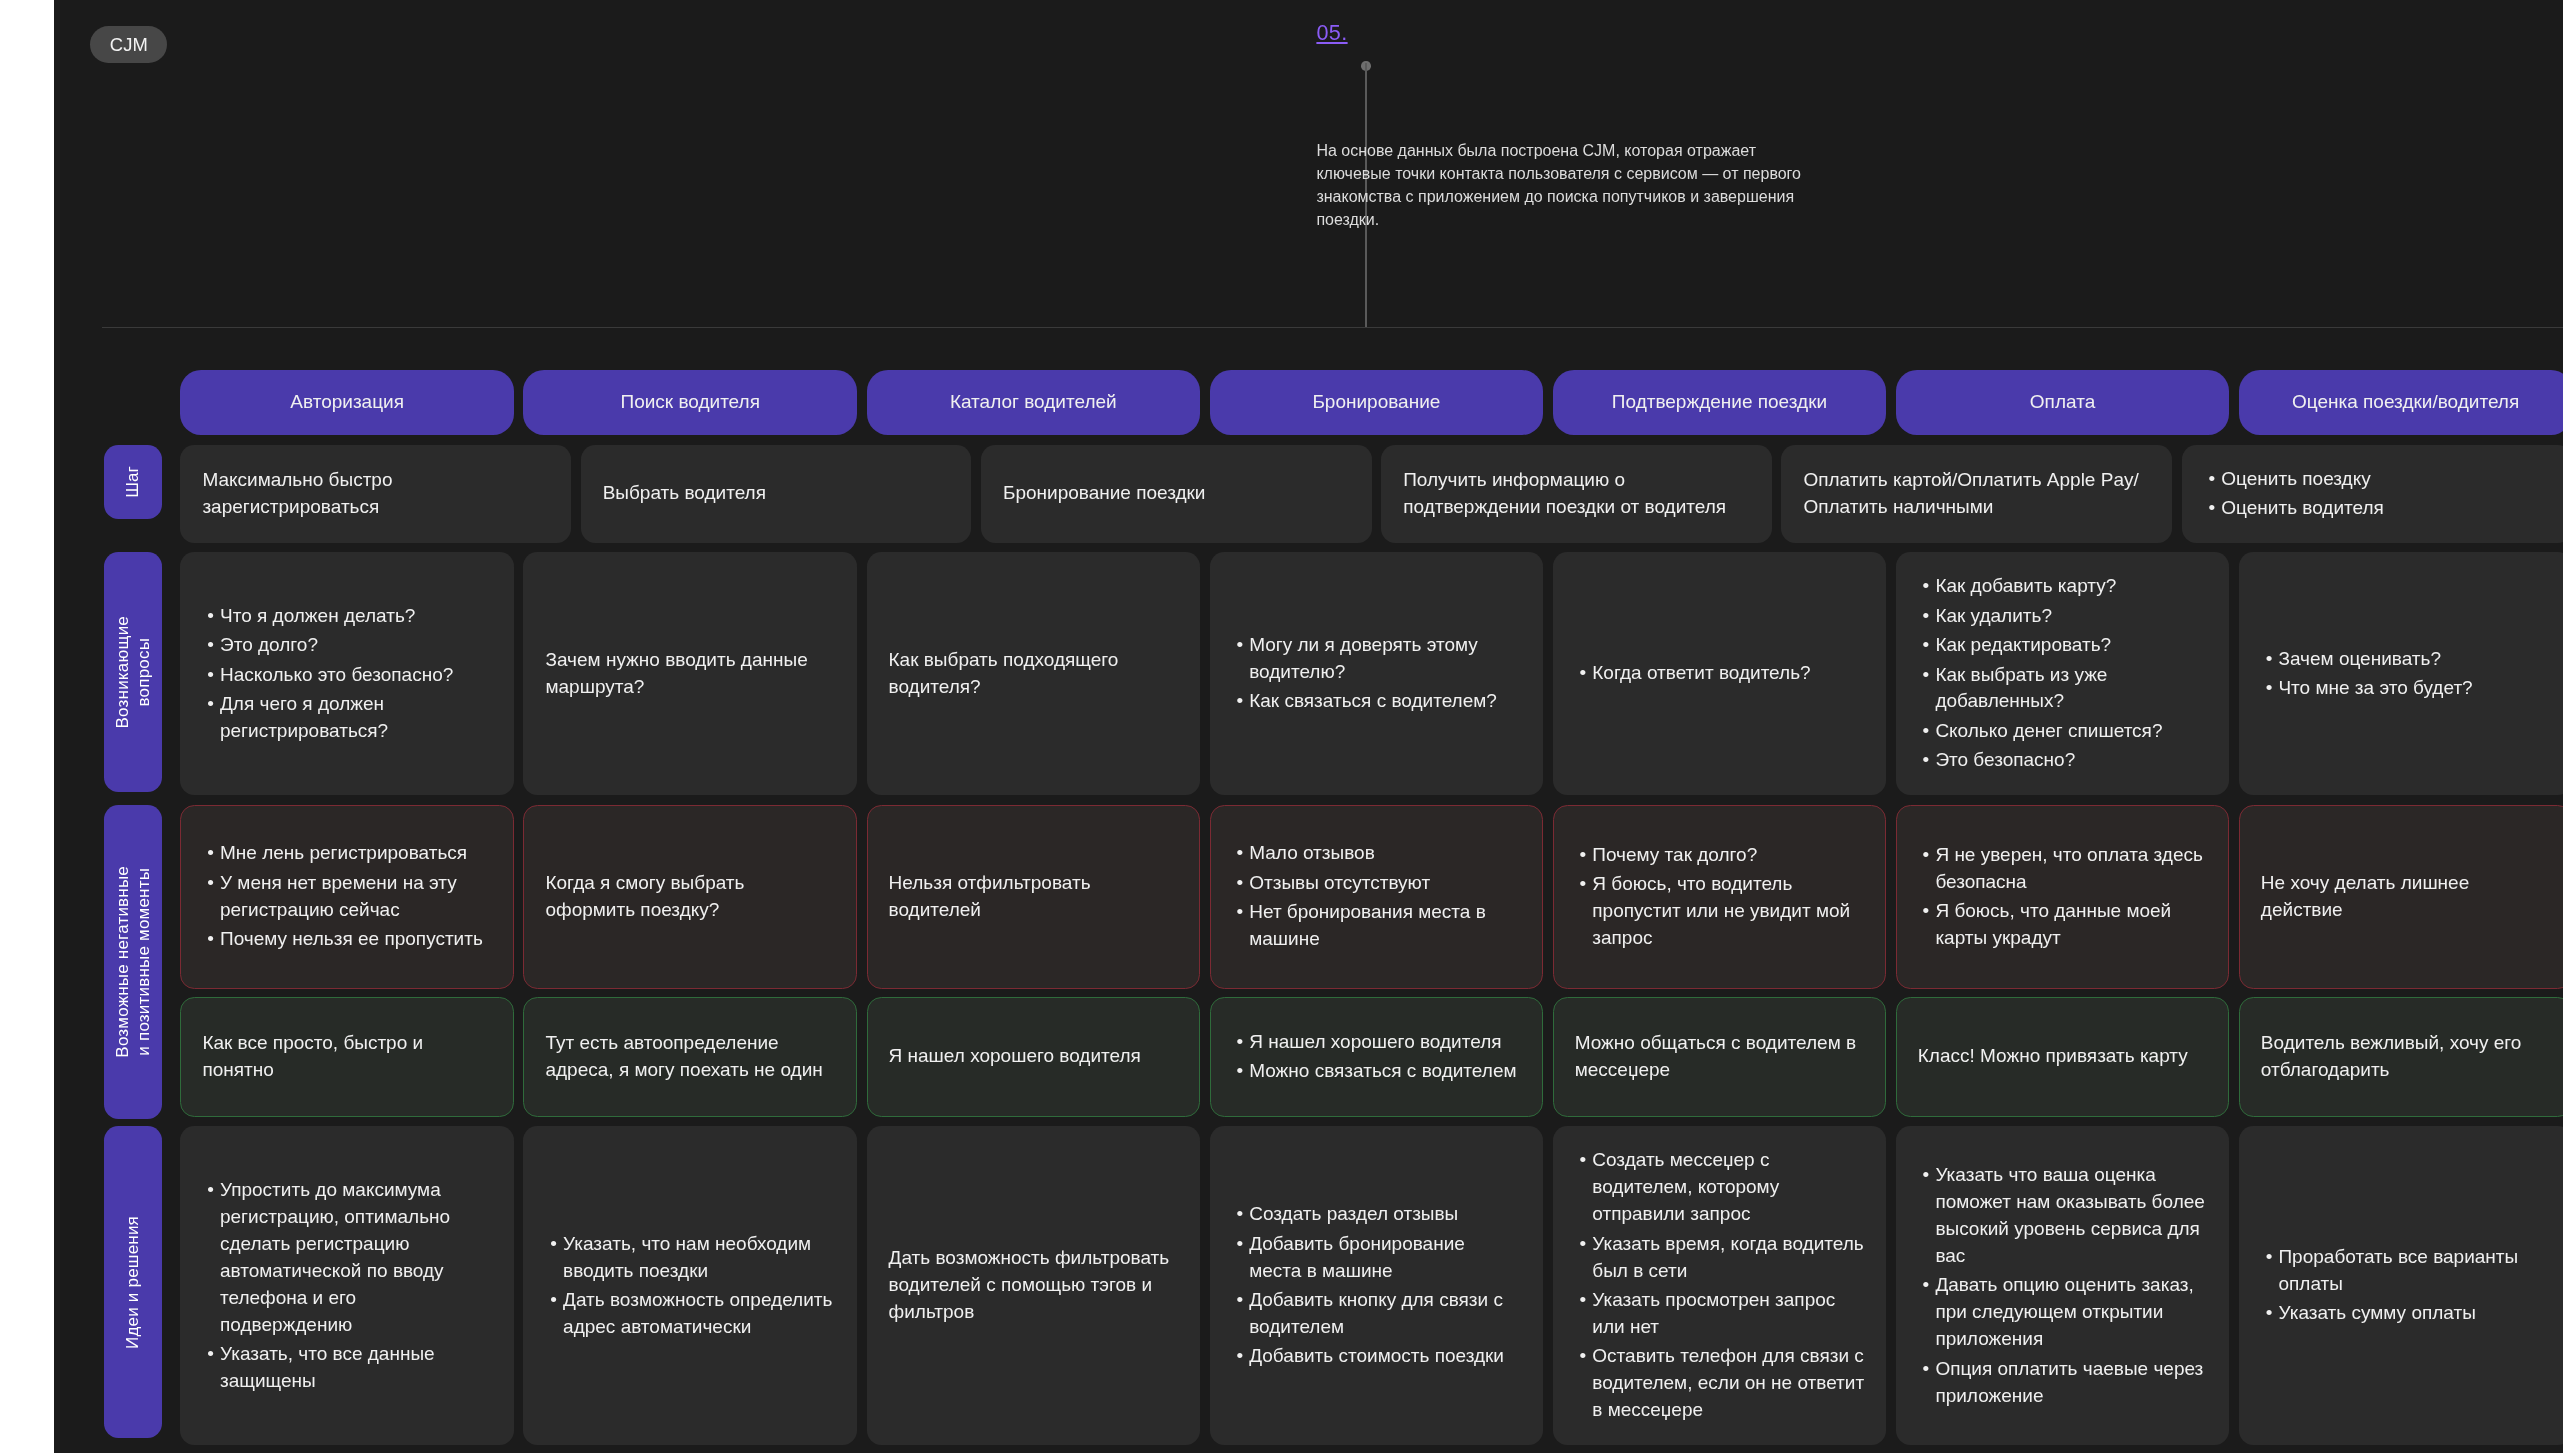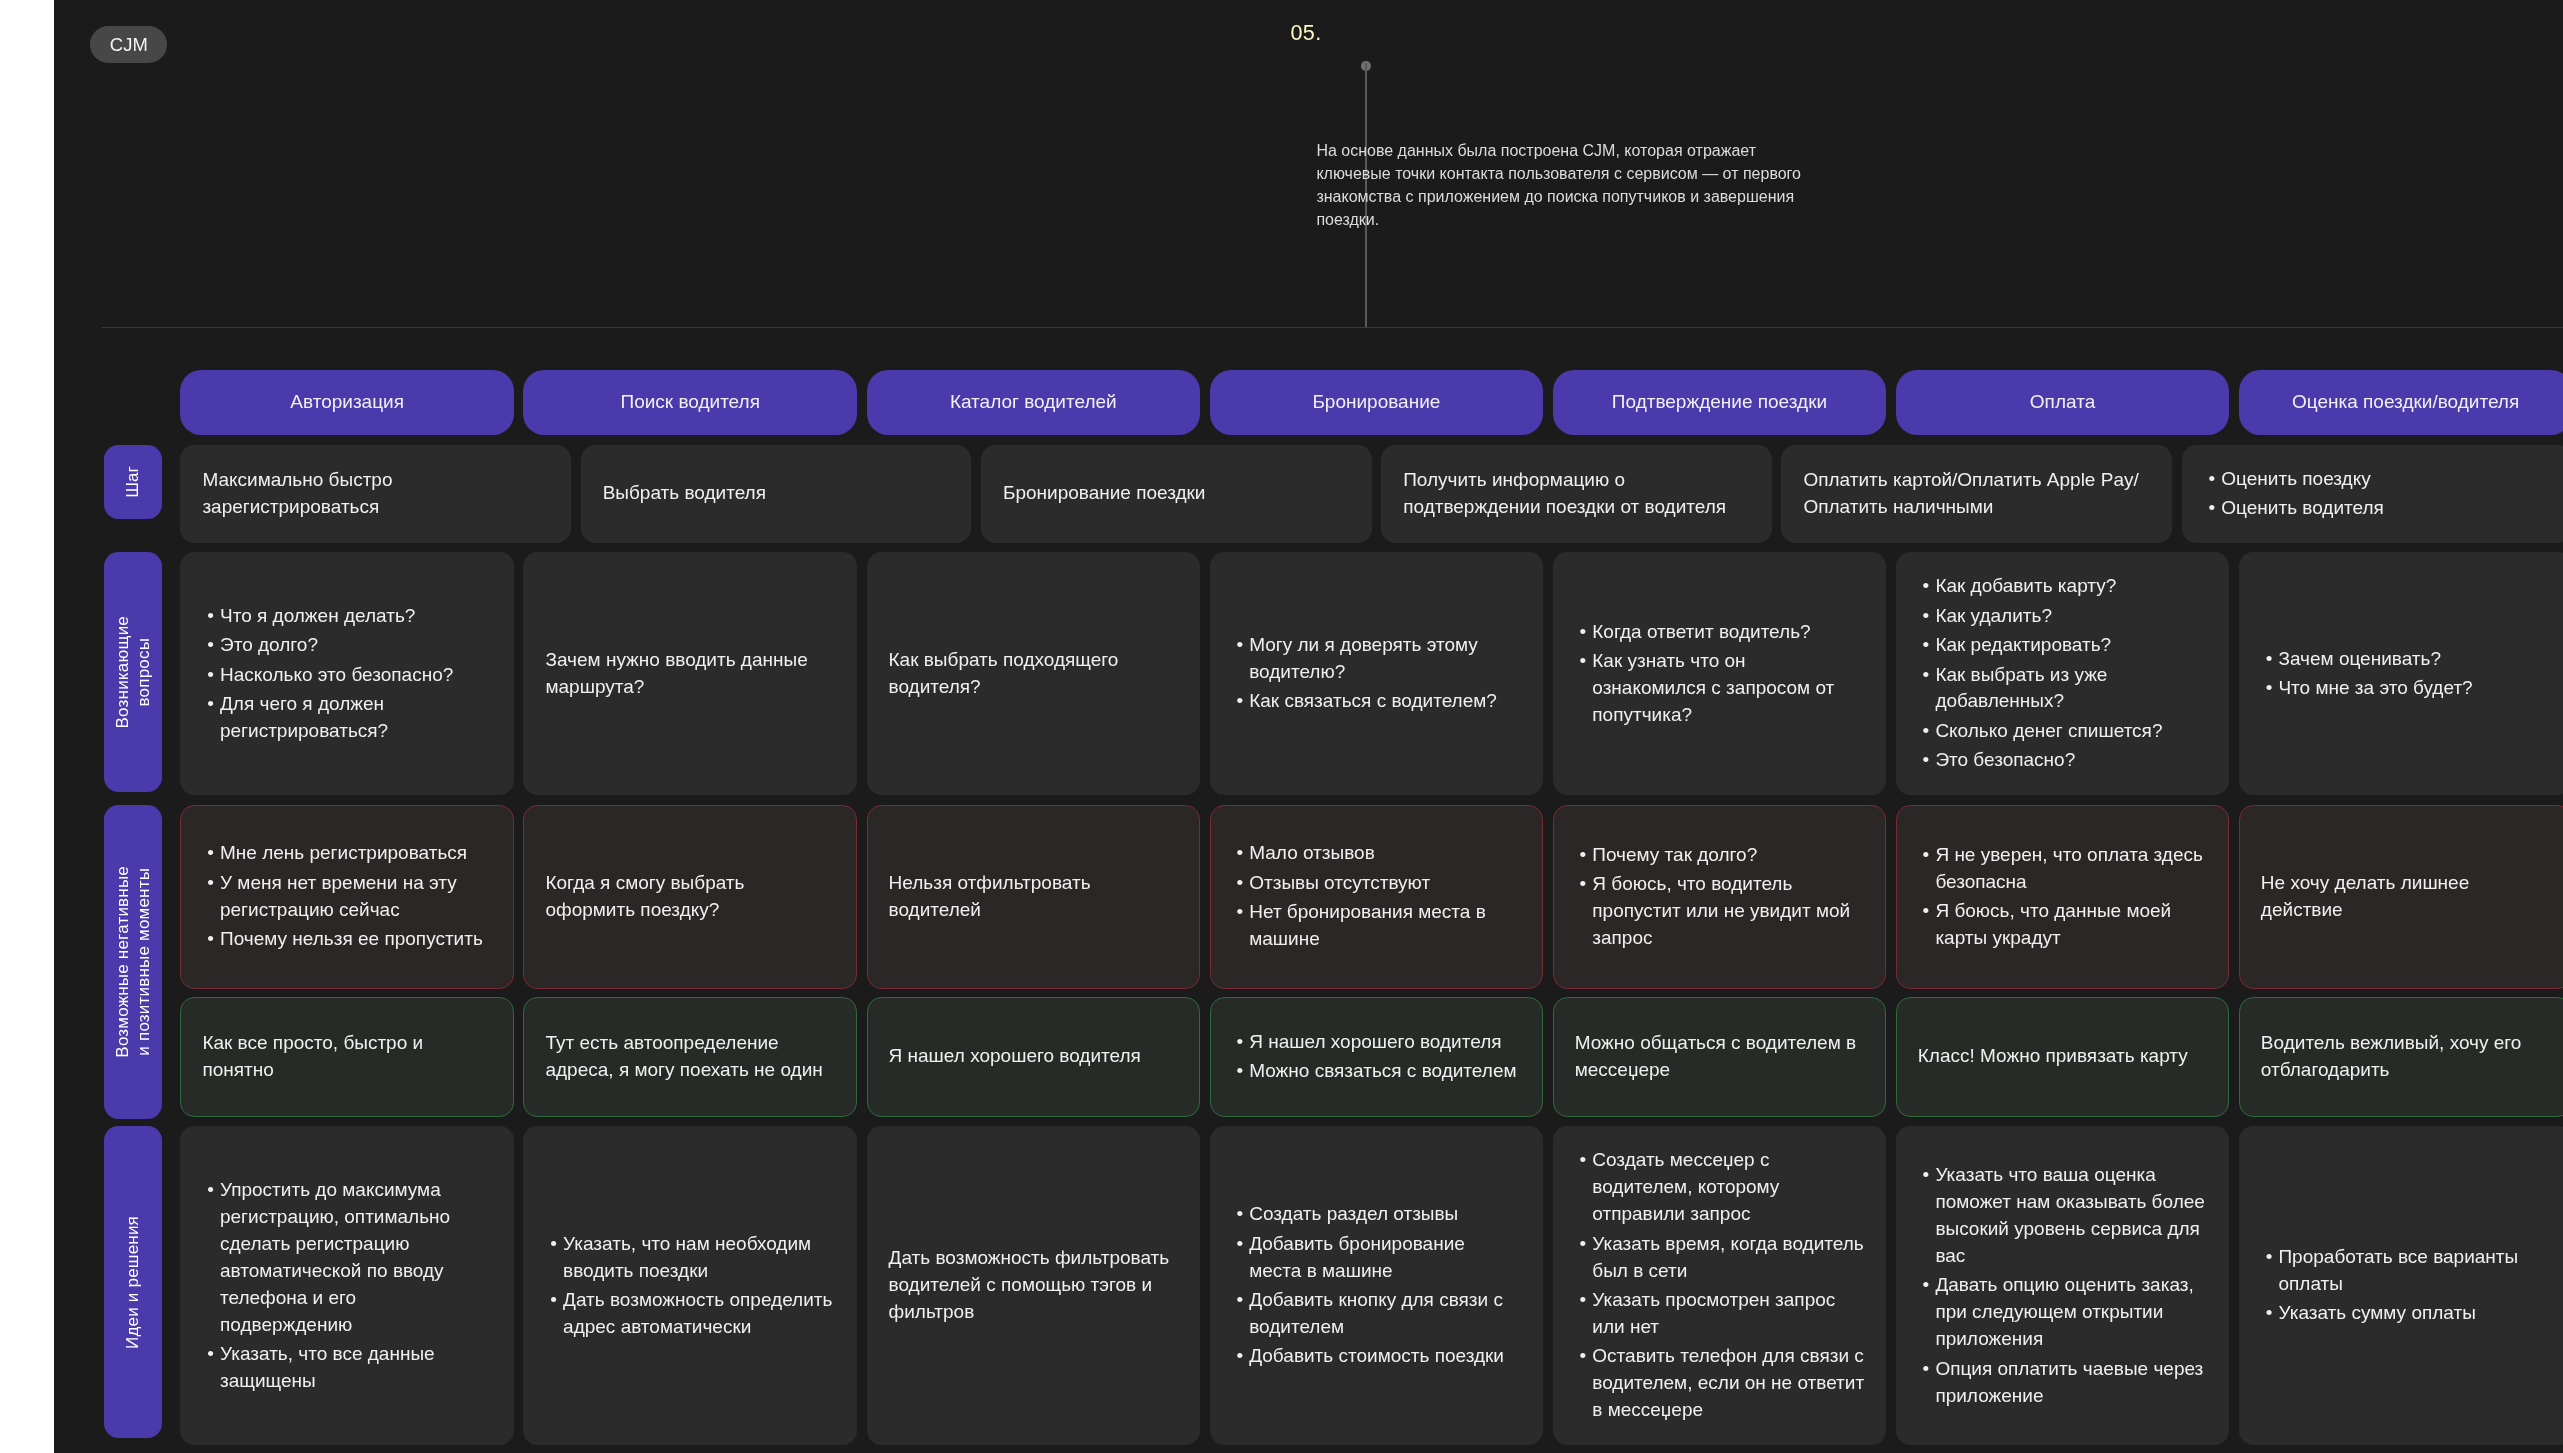--- a/index.html
+++ b/index.html
@@ -23,24 +23,25 @@
     width: 77px; height: 37px;
     background: #474747;
     border-radius: 18.4px;
     color: #f2f2f2;
     font-size: 18.4px;
     display: flex; align-items: center; justify-content: center;
     letter-spacing: 0.2px;
   }
   .step-num {
     position: absolute;
-    left: 1236px; top: 20px;
-    color: #fef9c3;
+    left: 1262px; top: 20px;
+    color: #8b5cf6;
     font-size: 21.6px;
     letter-spacing: 0.4px;
+    text-decoration: underline;
   }
   .timeline {
     position: absolute;
     left: 1311px; top: 63px;
     width: 1.6px; height: 264px;
     background: #5a5a5a;
   }
   .timeline-dot {
     position: absolute;
     left: 1307px; top: 61px;
@@ -205,21 +206,20 @@
           </div>
           <div class="cell">
             <ul>
               <li>Могу ли я доверять этому водителю?</li>
               <li>Как связаться с водителем?</li>
             </ul>
           </div>
           <div class="cell">
             <ul>
               <li>Когда ответит водитель?</li>
-              <li>Как узнать что он ознакомился с запросом от попутчика?</li>
             </ul>
           </div>
           <div class="cell">
             <ul>
               <li>Как добавить карту?</li>
               <li>Как удалить?</li>
               <li>Как редактировать?</li>
               <li>Как выбрать из уже добавленных?</li>
               <li>Сколько денег спишется?</li>
               <li>Это безопасно?</li>

